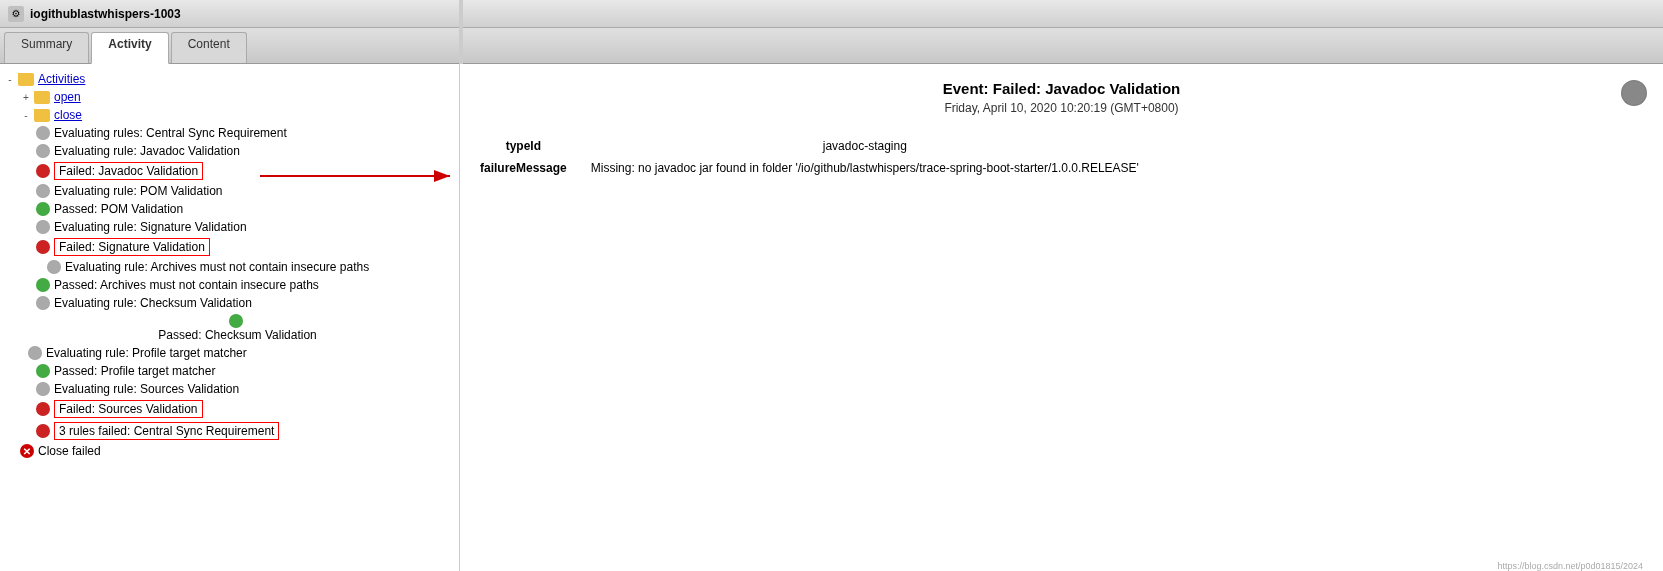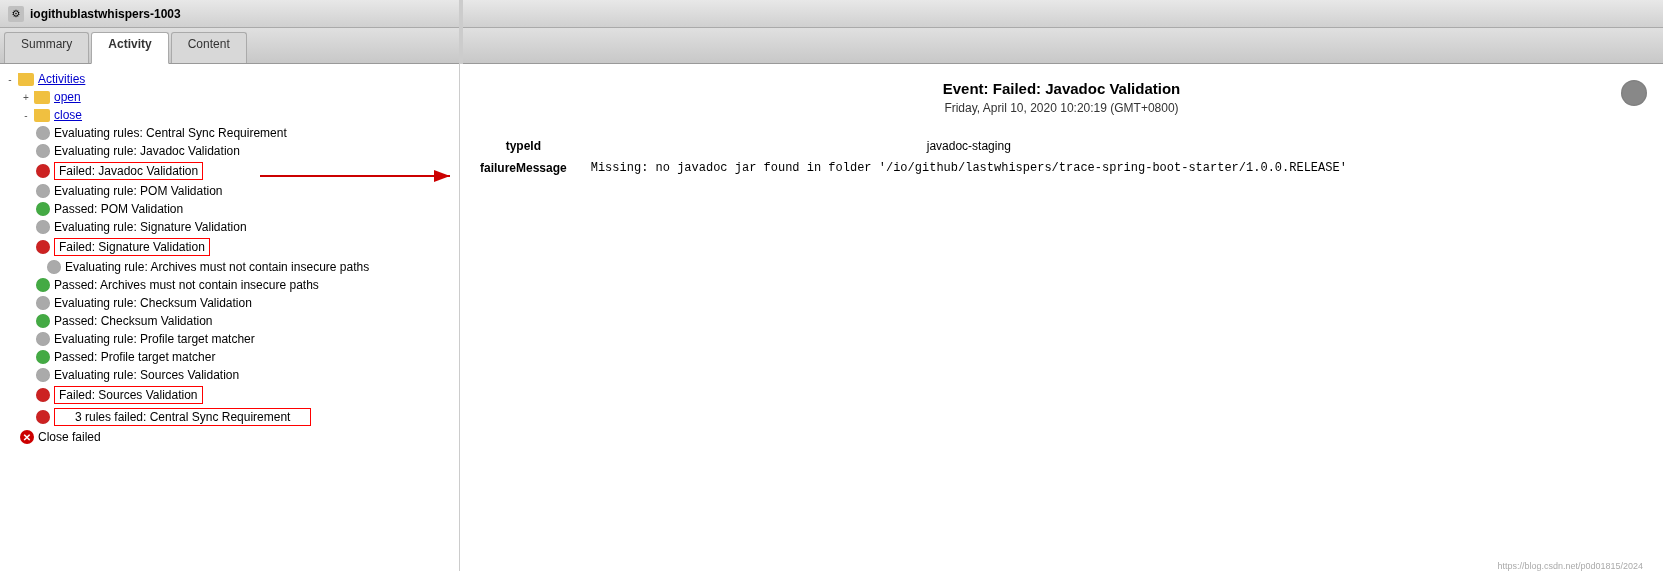--- a/index.html
+++ b/index.html
@@ -235,45 +235,45 @@
         <span class="item-label">Evaluating rule: Archives must not contain insecure paths</span>
       </div>
       <div class="tree-item tree-indent-2" style="padding-left: 36px;">
         <span style="display: inline-block; width: 14px; height: 14px; border-radius: 50%; margin-right: 4px; flex-shrink: 0; vertical-align: middle; background: radial-gradient(circle, rgb(68, 170, 68) 60%, rgb(34, 136, 34) 100%);"></span>
         <span class="item-label">Passed: Archives must not contain insecure paths</span>
       </div>
       <div class="tree-item tree-indent-2" style="padding-left: 36px;">
         <span style="display: inline-block; width: 14px; height: 14px; border-radius: 50%; margin-right: 4px; flex-shrink: 0; vertical-align: middle; background: radial-gradient(circle, rgb(170, 170, 170) 60%, rgb(119, 119, 119) 100%);"></span>
         <span class="item-label">Evaluating rule: Checksum Validation</span>
       </div>
-      <div class="tree-item tree-indent-2" style="padding-left: 36px;">
+      <div class="tree-item tree-indent-2" style="padding-left: 20px; flex-direction: column;">
         <span style="display: inline-block; width: 14px; height: 14px; border-radius: 50%; margin-right: 4px; flex-shrink: 0; vertical-align: middle; background: radial-gradient(circle, rgb(68, 170, 68) 60%, rgb(34, 136, 34) 100%);"></span>
         <span class="item-label">Passed: Checksum Validation</span>
       </div>
-      <div class="tree-item tree-indent-2" style="padding-left: 36px;">
+      <div class="tree-item tree-indent-2" style="padding-left: 28px;">
         <span style="display: inline-block; width: 14px; height: 14px; border-radius: 50%; margin-right: 4px; flex-shrink: 0; vertical-align: middle; background: radial-gradient(circle, rgb(170, 170, 170) 60%, rgb(119, 119, 119) 100%);"></span>
         <span class="item-label">Evaluating rule: Profile target matcher</span>
       </div>
       <div class="tree-item tree-indent-2" style="padding-left: 36px;">
         <span style="display: inline-block; width: 14px; height: 14px; border-radius: 50%; margin-right: 4px; flex-shrink: 0; vertical-align: middle; background: radial-gradient(circle, rgb(68, 170, 68) 60%, rgb(34, 136, 34) 100%);"></span>
         <span class="item-label">Passed: Profile target matcher</span>
       </div>
       <div class="tree-item tree-indent-2" style="padding-left: 36px;">
         <span style="display: inline-block; width: 14px; height: 14px; border-radius: 50%; margin-right: 4px; flex-shrink: 0; vertical-align: middle; background: radial-gradient(circle, rgb(170, 170, 170) 60%, rgb(119, 119, 119) 100%);"></span>
         <span class="item-label">Evaluating rule: Sources Validation</span>
       </div>
       <div class="tree-item tree-indent-2" style="padding-left: 36px;">
         <span style="display: inline-block; width: 14px; height: 14px; border-radius: 50%; margin-right: 4px; flex-shrink: 0; vertical-align: middle; background: radial-gradient(circle, rgb(204, 34, 34) 60%, rgb(153, 17, 17) 100%);"></span>
         <span style="border: 1.5px solid red; display: inline-flex; align-items: center; padding: 1px 4px;">
           <span class="item-label">Failed: Sources Validation</span>
         </span>
       </div>
       <div class="tree-item tree-indent-2" style="padding-left: 36px;">
         <span style="display: inline-block; width: 14px; height: 14px; border-radius: 50%; margin-right: 4px; flex-shrink: 0; vertical-align: middle; background: radial-gradient(circle, rgb(204, 34, 34) 60%, rgb(153, 17, 17) 100%);"></span>
-        <span style="border: 1.5px solid red; display: inline-flex; align-items: center; padding: 1px 20px;">
+        <span style="border: 1.5px solid red; display: inline-flex; align-items: center; padding: 1px 4px;">
           <span class="item-label">3 rules failed: Central Sync Requirement</span>
         </span>
       </div>
       <div class="tree-item tree-indent-1" style="padding-left: 20px;">
         <span class="error-circle">✕</span>
         <span class="item-label">Close failed</span>
       </div>
     </div>
 
   <div class="divider-line"></div>
@@ -284,21 +284,21 @@
 
     <div class="event-details">
       <table>
         <tbody id="event-fields-body">
         <tr>
               <td style="font-weight: bold; padding-right: 24px; vertical-align: top; font-size: 12px;">typeId</td>
               <td style="vertical-align: top; font-size: 12px;">javadoc-staging</td>
             </tr>
             <tr>
               <td style="font-weight: bold; padding-right: 24px; vertical-align: top; font-size: 12px;">failureMessage</td>
-              <td style="vertical-align: top; font-size: 12px; font-family: Liberation Mono, monospace;">Missing: no javadoc jar found in folder '/io/github/lastwhispers/trace-spring-boot-starter/1.0.0.RELEASE'</td>
+              <td style="vertical-align: top; font-size: 12px;">Missing: no javadoc jar found in folder '/io/github/lastwhispers/trace-spring-boot-starter/1.0.0.RELEASE'</td>
             </tr>
           </tbody>
       </table>
     </div>
 
     <div class="gear-settings-icon"></div>
 
     <svg class="arrow-overlay" id="arrow-svg" width="200" height="40" style="position:absolute; top:92px; left:-200px;">
       <defs>
         <marker id="arrowhead" markerWidth="8" markerHeight="6" refX="8" refY="3" orient="auto">

